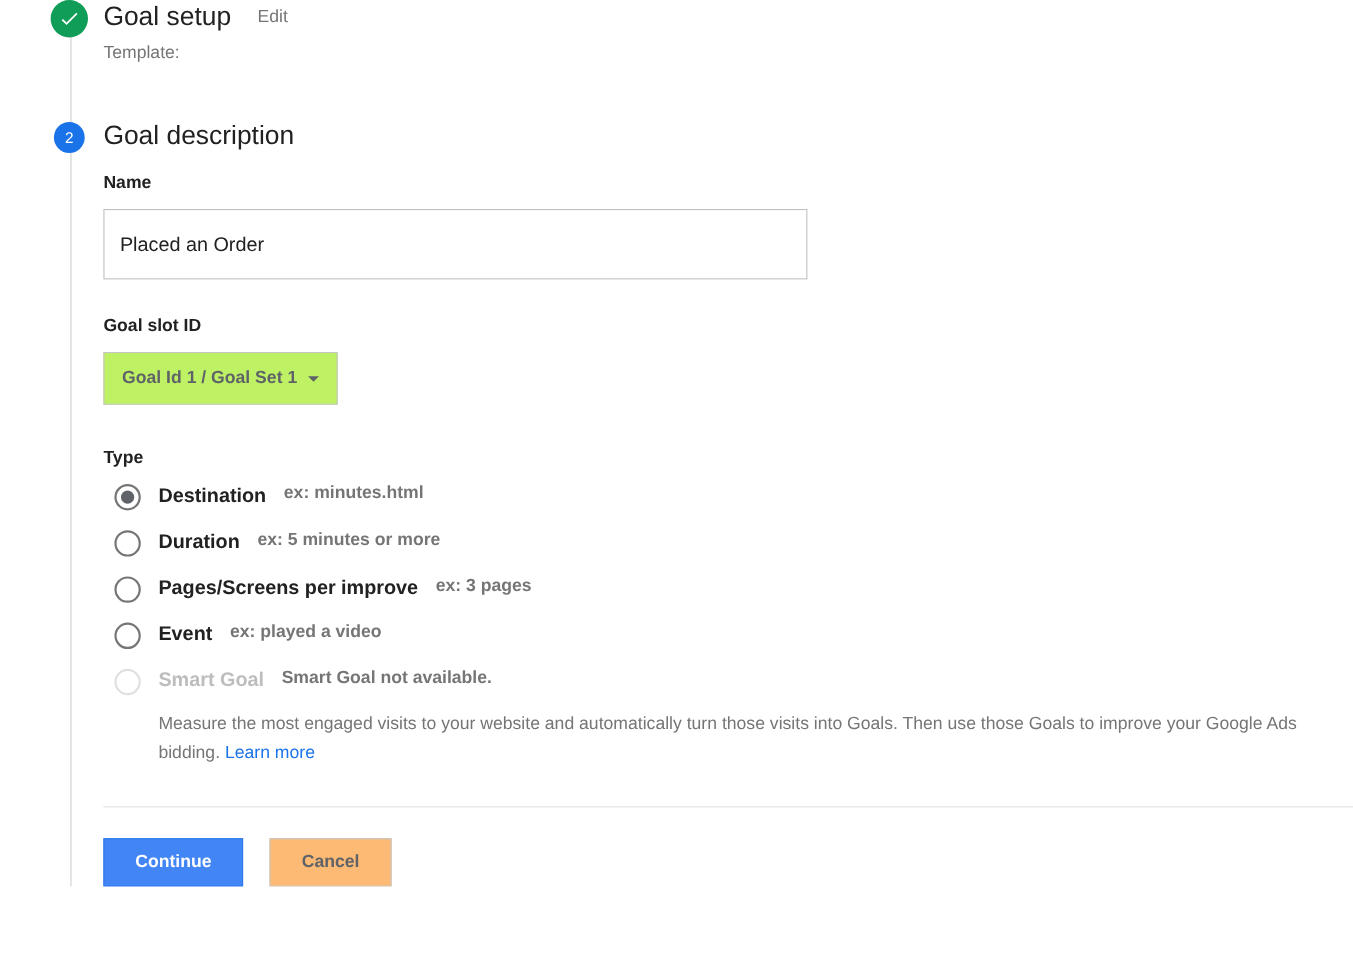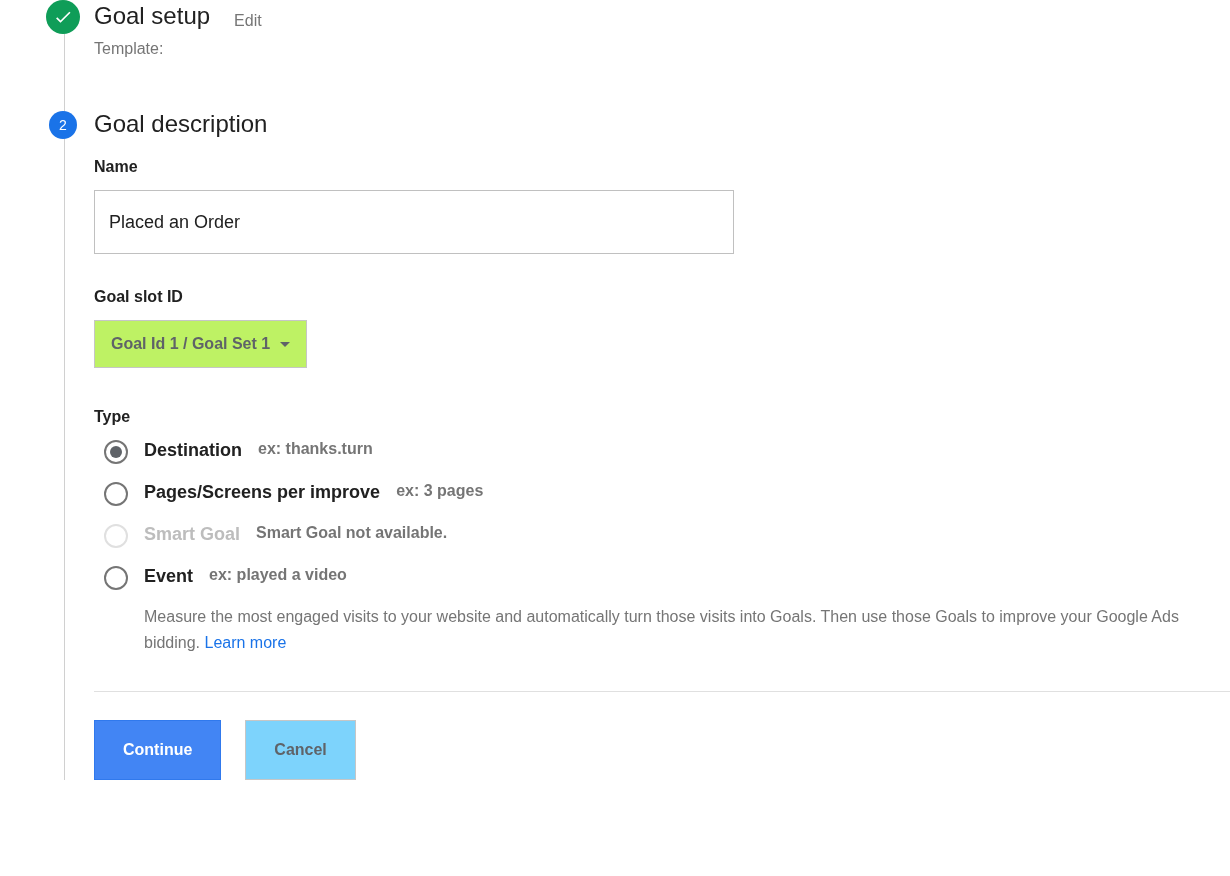--- a/index.html
+++ b/index.html
@@ -57,21 +57,21 @@
     .step-icon.completed svg {
       width: 20px;
       height: 20px;
       fill: #fff;
     }
     .step-content {
       padding-left: 30px;
     }
     .step-header {
       display: flex;
-      align-items: flex-end;
+      align-items: center;
       gap: 24px;
       padding-top: 2px;
     }
     .step-title {
       font-size: 24px;
       font-weight: 400;
       color: #212121;
     }
     .step-edit {
       font-size: 16px;
@@ -185,37 +185,37 @@
       border: none;
       border-top: 1px solid #e0e0e0;
       margin-top: 36px;
       margin-bottom: 28px;
     }
     .button-row {
       display: flex;
       gap: 24px;
     }
     .btn {
-      height: 60px;
+      height: 44px;
       padding: 0 28px;
       font-size: 16px;
       font-weight: bold;
       cursor: pointer;
       border: 1px solid transparent;
       display: inline-flex;
       align-items: center;
       justify-content: center;
     }
     .btn-primary {
       background: #4285f4;
       color: #fff;
       border-color: #3079ed;
     }
     .btn-secondary {
-      background: #7dd3fc;
+      background: #fdba74;
       color: #5f6368;
       border: 1px solid #c6c6c6;
     }
     .type-section {
       margin-top: 40px;
     }
   </style>
 </head>
 <body>
 
@@ -259,42 +259,47 @@
       </div>
 
       <div class="type-section">
         <label class="field-label">Type</label>
 
         <div class="radio-row">
           <div class="radio-outer selected">
               <div class="radio-inner"></div>
             </div>
           <span class="radio-label">Destination</span>
-          <span class="radio-example">ex: thanks.turn</span>
-        </div>
-
+          <span class="radio-example">ex: minutes.html</span>
+        </div>
+
+        <div class="radio-row">
+          <div class="radio-outer"></div>
+          <span class="radio-label">Duration</span>
+          <span class="radio-example">ex: 5 minutes or more</span>
+        </div>
 
         <div class="radio-row">
           <div class="radio-outer"></div>
           <span class="radio-label">Pages/Screens per improve</span>
           <span class="radio-example">ex: 3 pages</span>
         </div>
 
         <div class="radio-row">
+          <div class="radio-outer"></div>
+          <span class="radio-label">Event</span>
+          <span class="radio-example">ex: played a video</span>
+        </div>
+
+        <div class="radio-row">
           <div class="radio-outer disabled"></div>
           <span class="radio-label disabled">Smart Goal</span>
           <span class="radio-example">Smart Goal not available.</span>
         </div>
 
-        <div class="radio-row">
-          <div class="radio-outer"></div>
-          <span class="radio-label">Event</span>
-          <span class="radio-example">ex: played a video</span>
-        </div>
-
         <div class="smart-goal-desc">
           <span>Measure the most engaged visits to your website and automatically turn those visits into Goals. Then use those Goals to improve your Google Ads bidding. </span><a class="learn-more">Learn more</a>
         </div>
       </div>
 
       <hr class="divider">
 
       <div class="button-row">
         <button class="btn btn-primary">Continue</button>
         <button class="btn btn-secondary">Cancel</button>

